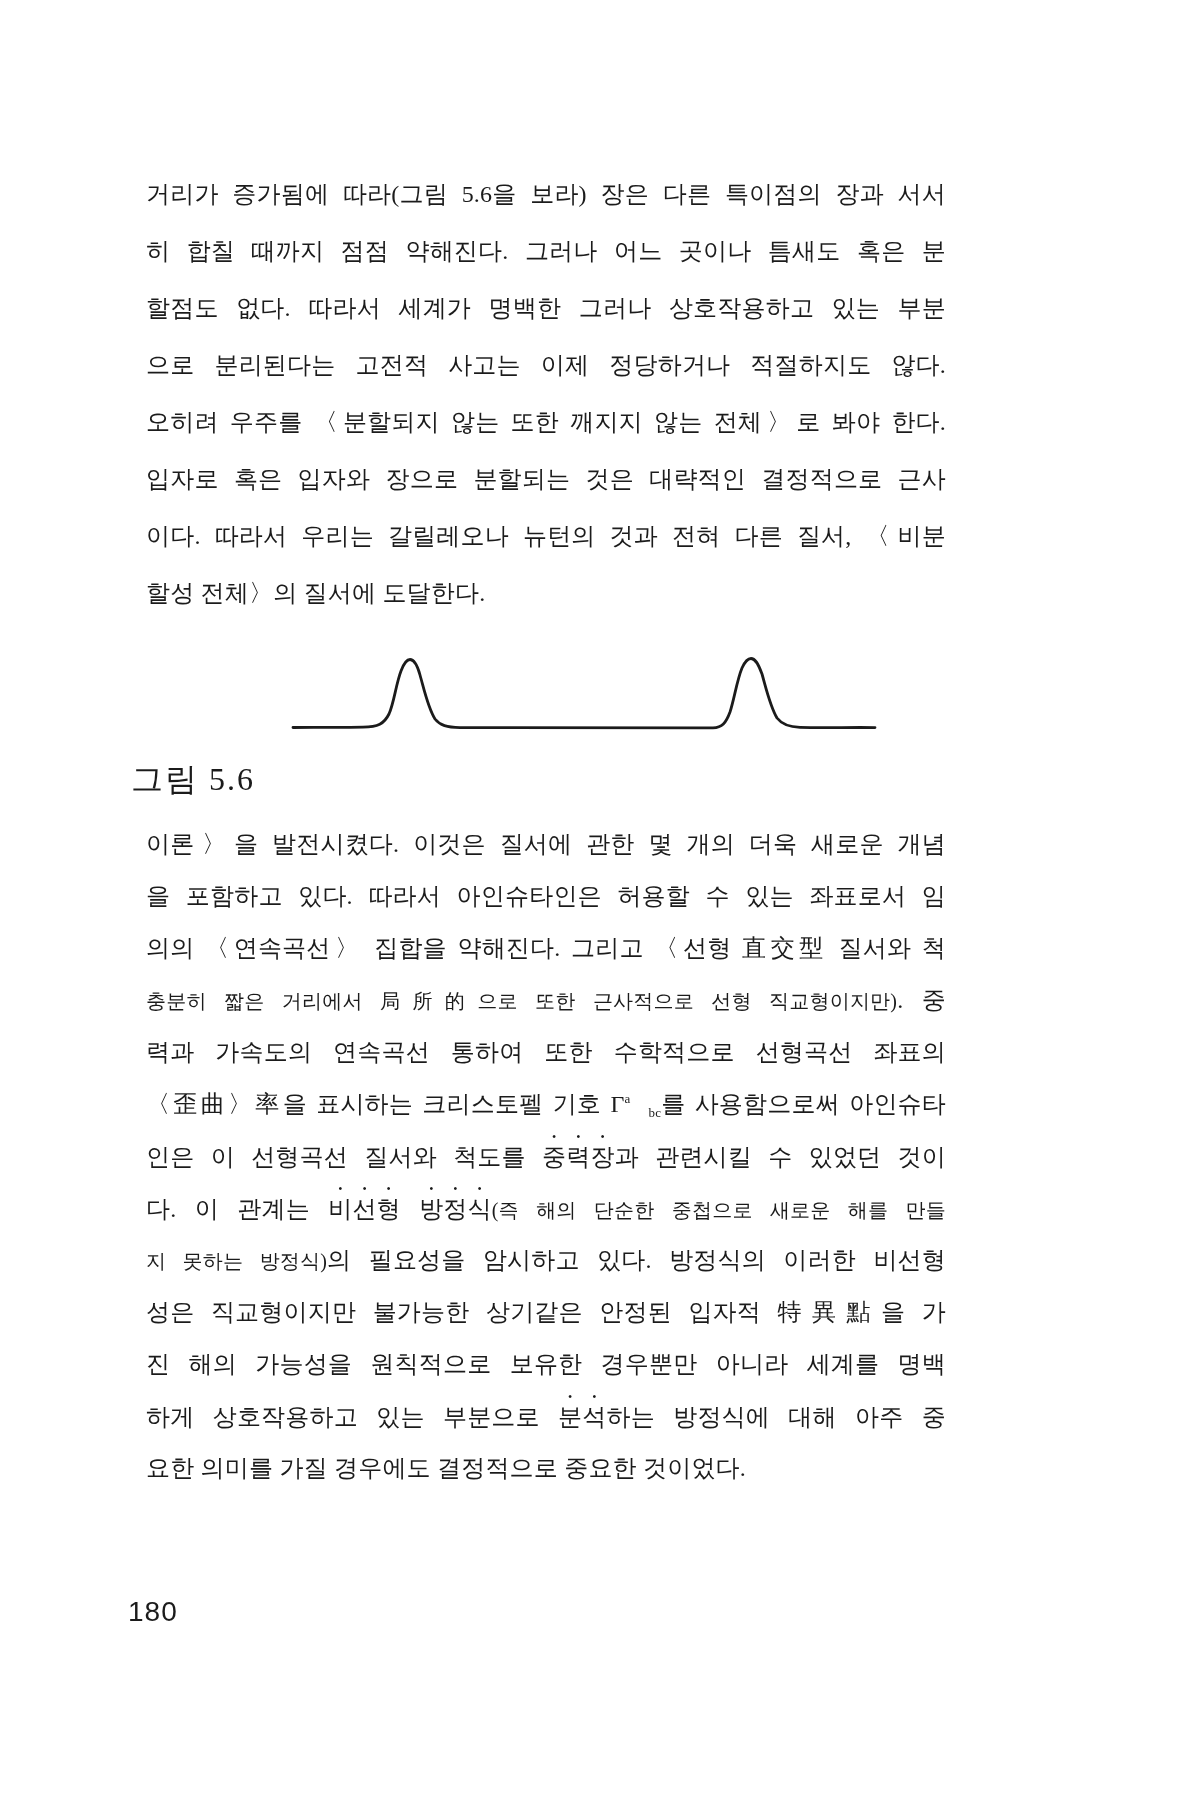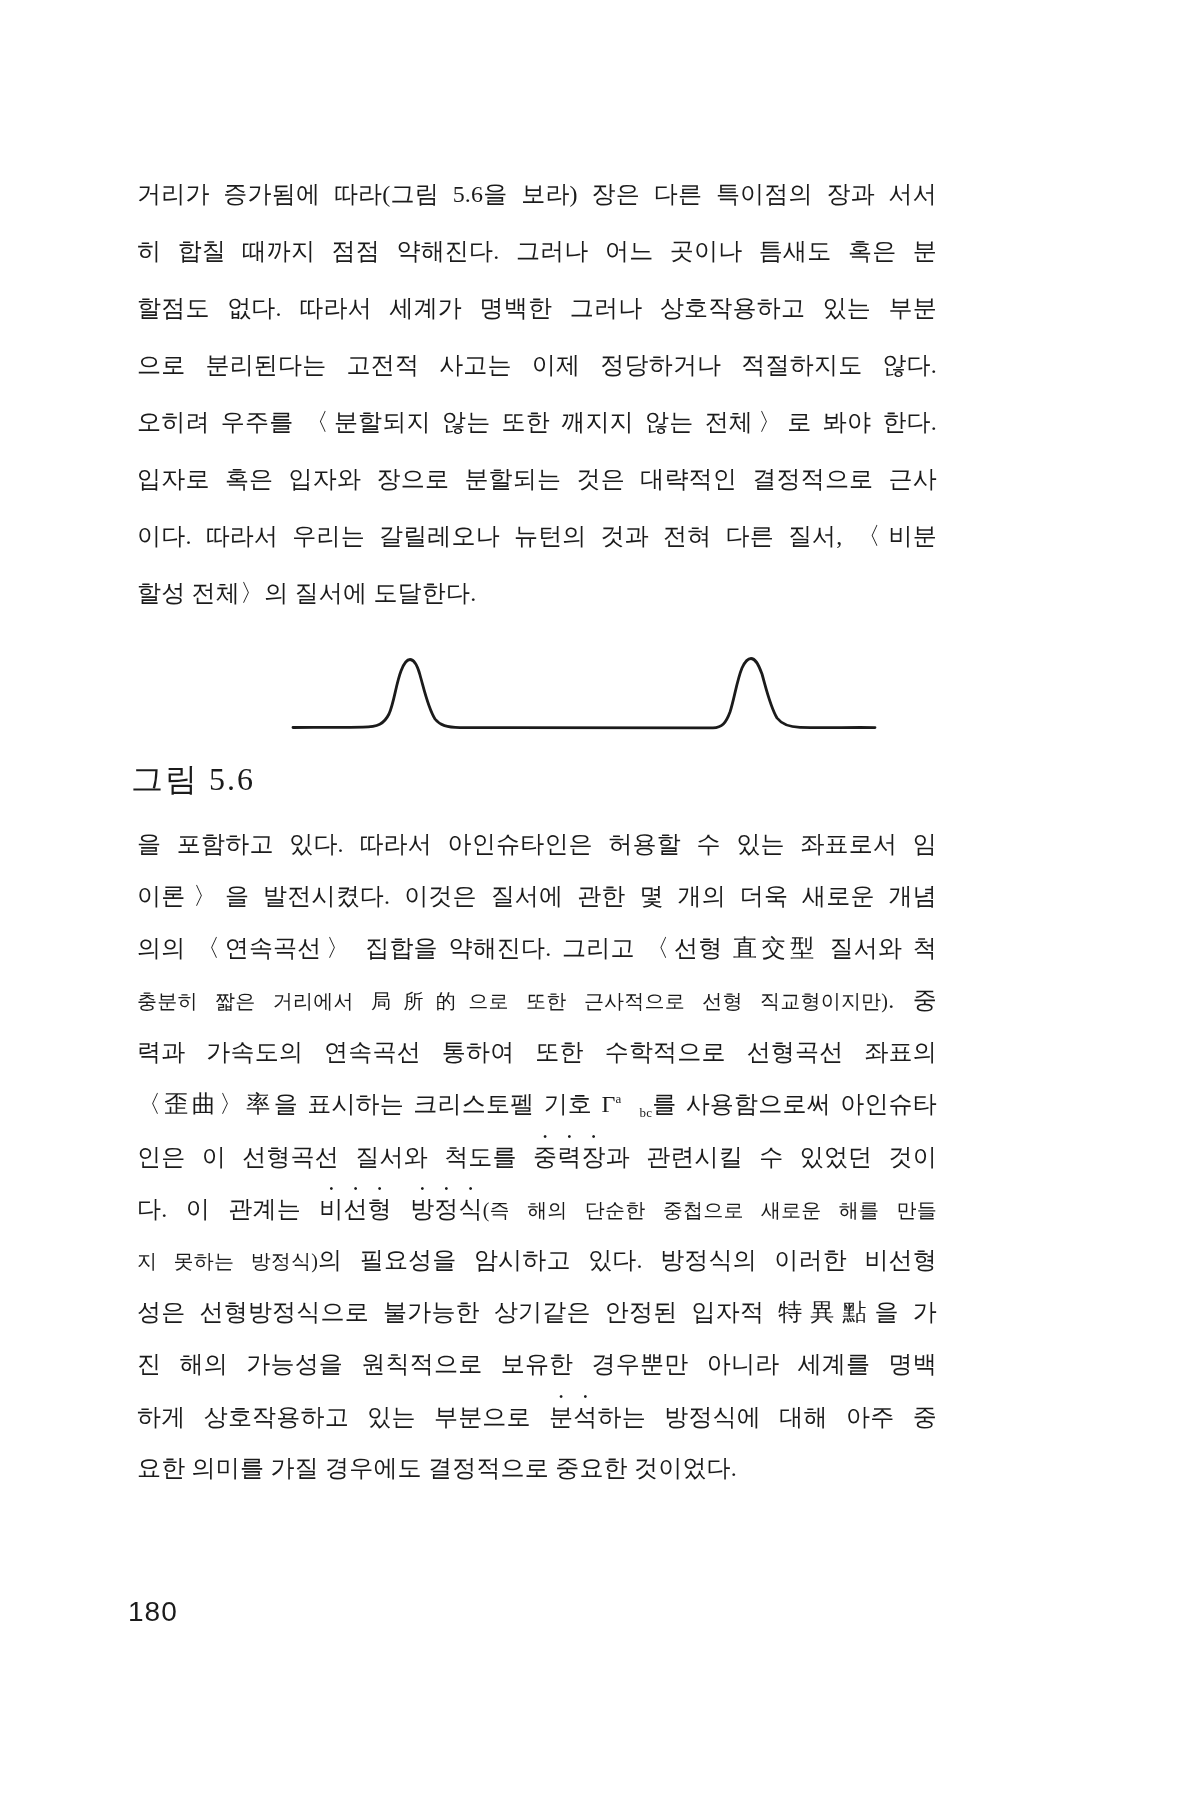--- a/index.html
+++ b/index.html
@@ -3,21 +3,21 @@
 <meta charset="utf-8">
 <title>Document</title>
 <style>
   html,body{margin:0;padding:0;}
   body{
     width:1200px;height:1800px;background:#ffffff;position:relative;
     font-family:"Liberation Serif","DejaVu Serif",serif;color:#1b1b1b;
     overflow:hidden;
   }
   .page{position:absolute;inset:0;background:#ffffff;}
-  .para{position:absolute;left:137px;width:800px;}
+  .para{position:absolute;left:146px;width:800px;}
   #para1{top:166px;}
   #para2{top:818px;}
   .line{
     font-size:24px;
     text-align:justify;text-align-last:justify;
     letter-spacing:0.2px;
     overflow:hidden;
   }
   #para1 .line{line-height:57px;height:57px;}
   #para2 .line{line-height:52px;height:52px;}
@@ -69,30 +69,30 @@
            C 470 18.5, 473 23, 477 34
            C 481 48, 485 66, 492 78
            C 497 84.5, 504 87, 515 87.4
            C 540 88.1, 565 87.2, 590 87.6" fill="none" stroke="#1b1b1b" stroke-width="2.8" stroke-linecap="round" stroke-linejoin="round"></path>
     </svg>
   </div>
 
   <div class="caption">그림 5.6</div>
 
   <div class="para" id="para2">
+      <div class="line"><span>이론〉을 발전시켰다. 이것은 질서에 관한 몇 개의 더욱 새로운 개념</span></div>
       <div class="line"><span>을 포함하고 있다. 따라서 아인슈타인은 허용할 수 있는 좌표로서 임</span></div>
-      <div class="line"><span>이론〉을 발전시켰다. 이것은 질서에 관한 몇 개의 더욱 새로운 개념</span></div>
       <div class="line"><span>의의 〈연속곡선〉 집합을 약해진다. 그리고 〈선형 直交型 질서와 척</span></div>
       <div class="line"><span class="seg-small">충분히 짧은 거리에서 局所的으로 또한 근사적으로 선형 직교형이지만)</span><span>. 중</span></div>
       <div class="line"><span>력과 가속도의 연속곡선 통하여 또한 수학적으로 선형곡선 좌표의</span></div>
       <div class="line"><span>〈歪曲〉率을 표시하는 크리스토펠 기호 </span><span>Γ</span><sup>a</sup><sub>bc</sub><span>를 사용함으로써 아인슈타</span></div>
       <div class="line"><span>인은 이 선형곡선 질서와 척도를 </span><span class="seg-emph">중력장</span><span>과 관련시킬 수 있었던 것이</span></div>
       <div class="line"><span>다. 이 관계는 </span><span class="seg-emph">비선형 방정식</span><span class="seg-small">(즉 해의 단순한 중첩으로 새로운 해를 만들</span></div>
       <div class="line"><span class="seg-small">지 못하는 방정식)</span><span>의 필요성을 암시하고 있다. 방정식의 이러한 비선형</span></div>
-      <div class="line"><span>성은 선형방정식으로 불가능한 상기같은 안정된 입자적 特異點을 가</span></div>
+      <div class="line"><span>성은 직교형이지만 불가능한 상기같은 안정된 입자적 特異點을 가</span></div>
       <div class="line"><span>진 해의 가능성을 원칙적으로 보유한 경우뿐만 아니라 세계를 명백</span></div>
       <div class="line"><span>하게 상호작용하고 있는 부분으로 </span><span class="seg-emph">분석</span><span>하는 방정식에 대해 아주 중</span></div>
       <div class="line last"><span>요한 의미를 가질 경우에도 결정적으로 중요한 것이었다.</span></div>
     </div>
 
   <div class="pagenum">180</div>
 
 </div>
 
 </body></html>

